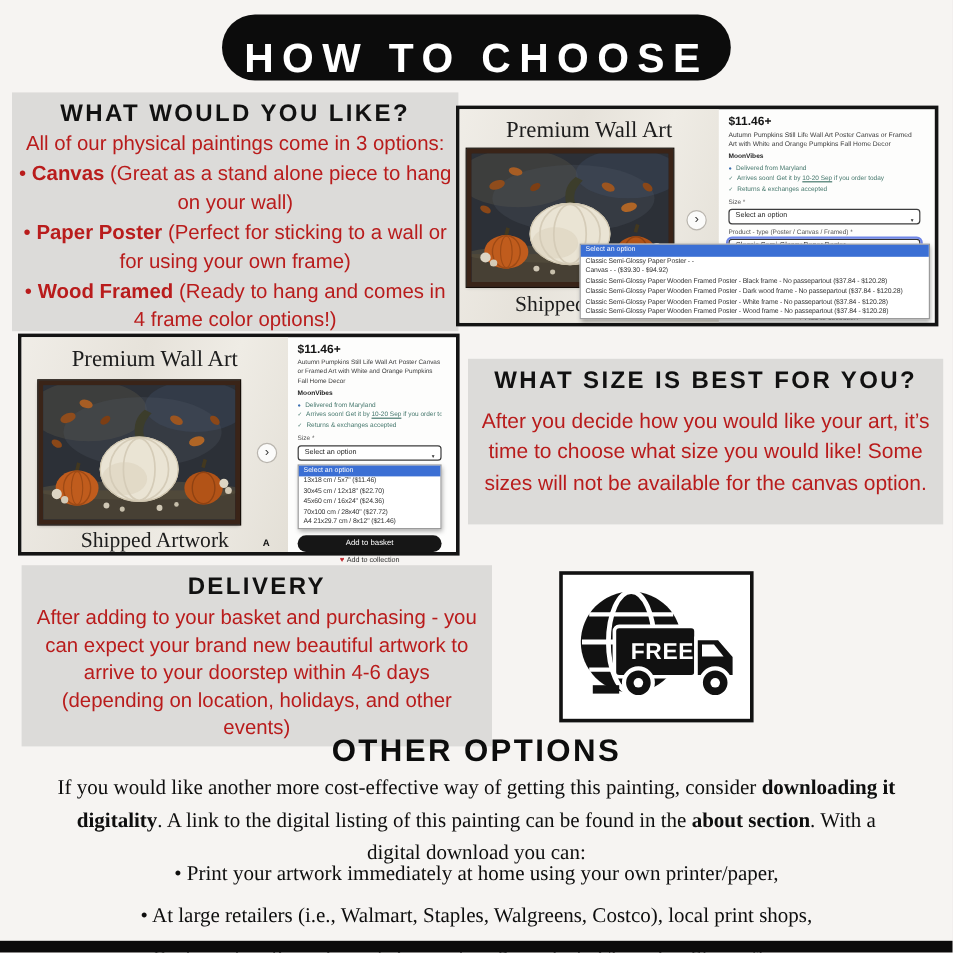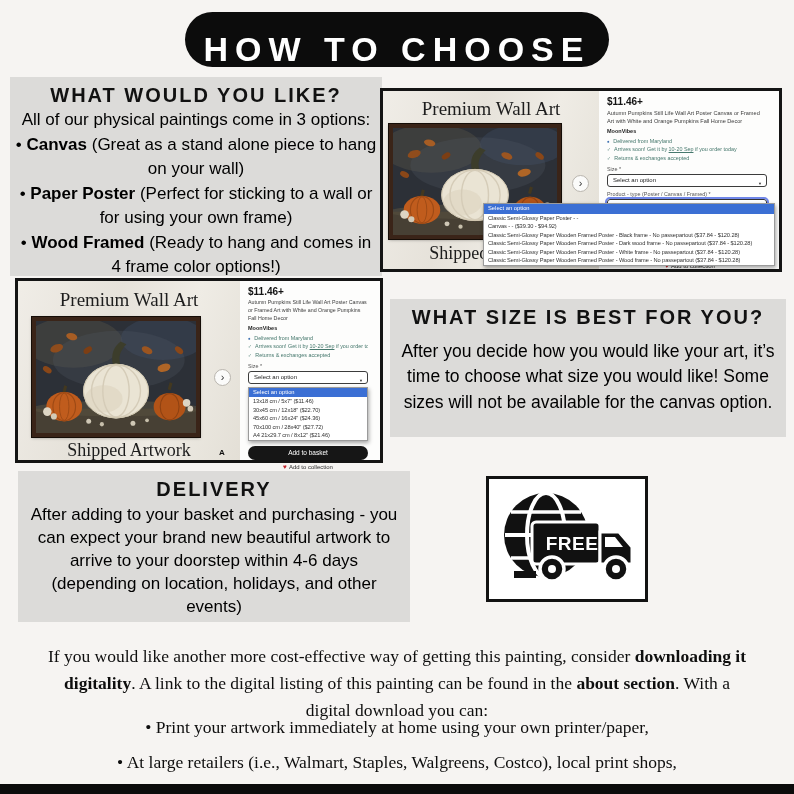--- a/index.html
+++ b/index.html
@@ -17,21 +17,21 @@
   }
   .banner span {
     color:#fff; font-size:34px; font-weight:900; letter-spacing:7px; white-space:nowrap;margin-top:20px;
   }
   
   .gbox { position:absolute; background:#dcdbd9; }
   .gbox h2 {
     font-size:20px; font-weight:900; letter-spacing:2px; text-align:center;
     color:#111; margin-top:7px;
   }
-  .gbox .body { font-size:17px; line-height:1.38; text-align:center; color:#000000; padding:2px 8px; }
+  .gbox .body { font-size:17px; line-height:1.38; text-align:center; color:#b91c1c; padding:2px 8px; }
   #box-would { left:10px; top:77px; width:372px; height:199px; }
   #box-would .body { font-size:17px; padding:1px 4px; }
   #box-size { left:390px; top:299px; width:396px; height:138px; }
   #box-size .body { font-size:17.5px; line-height:1.45; margin-top:8px; }
   #box-delivery { left:18px; top:471px; width:392px; height:151px; }
   #box-delivery .body { font-size:17px; line-height:1.36; }
   .opt b { font-weight:700; }
   
   .shot { position:absolute; background:#fdfdfc; border:3px solid #141414; }
   #shot-top { left:380px; top:88px; width:402px; height:184px; }
@@ -100,21 +100,21 @@
   #shot-mid .dd.inflow { margin-top:3px; }
   .basket {
     margin-top:5px; height:14px; background:#161616; border-radius:8px;
     color:#fff; font-size:6.5px; text-align:center; line-height:14px;
   }
   .collect { margin-top:3px; text-align:center; font-size:6px; color:#2e2e2e; }
   #shot-top .collect { position:absolute; left:222px; top:168px; width:170px; z-index:1; }
   .heart { color:#c0272d; font-size:6.5px; margin-right:2px; }
   
   #free-box {
-    position:absolute; left:486px; top:476px; width:162px; height:126px;
+    position:absolute; left:466px; top:476px; width:162px; height:126px;
     background:#fff; border:3px solid #121212;
   }
   #free-box svg { position:absolute; left:5px; top:6px; }
   #free-label {
     position:absolute; left:49px; top:51px; width:68px; height:28px;
     color:#fff; font-size:19px; font-weight:900; letter-spacing:0.5px;
     text-align:center; line-height:28px;
   }
   
   #other-head {
@@ -363,20 +363,21 @@
       <path d="M111 52 h10 l8 10 h-18 z" fill="#fff"></path>
       <rect x="20" y="86" width="22" height="7" fill="#111"></rect>
       <circle cx="58" cy="84" r="12" fill="#111" stroke="#fff" stroke-width="3.5"></circle>
       <circle cx="58" cy="84" r="4" fill="#fff"></circle>
       <circle cx="122" cy="84" r="12" fill="#111" stroke="#fff" stroke-width="3.5"></circle>
       <circle cx="122" cy="84" r="4" fill="#fff"></circle>
     </svg>
     <div id="free-label">FREE</div>
   </div>
 
+  <div id="other-head">OTHER OPTIONS</div>
   <div id="other-para">
     <span>If you would like another more cost-effective way of getting this painting, consider </span><b>downloading it digitality</b><span>. A link to the digital listing of this painting can be found in the </span><b>about section</b><span>. With a digital download you can:</span>
   </div>
   <div id="other-bullets">
     <div class="bl">• Print your artwork immediately at home using your own printer/paper,</div>
     <div class="bl">• At large retailers (i.e., Walmart, Staples, Walgreens, Costco), local print shops,</div>
     <div class="bl">• Or through online print websites such as PosterJack, Vistaprint, Shutterfly, etc.</div>
   </div>
 
   <div id="bottom-bar"></div>

